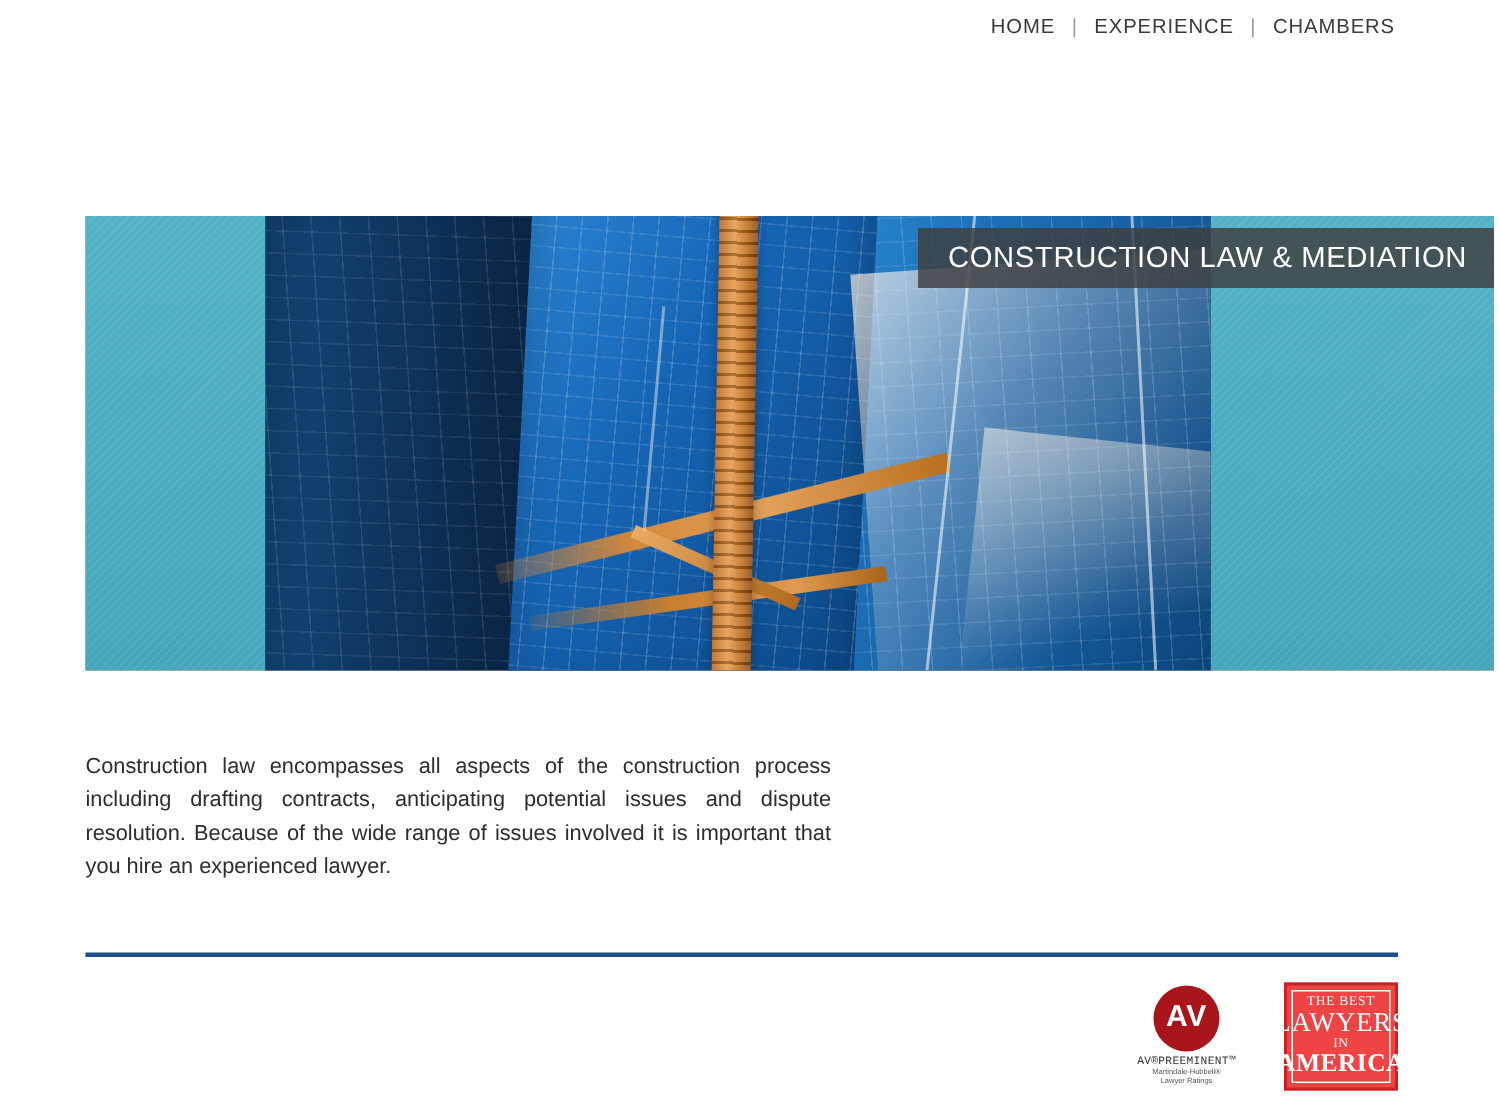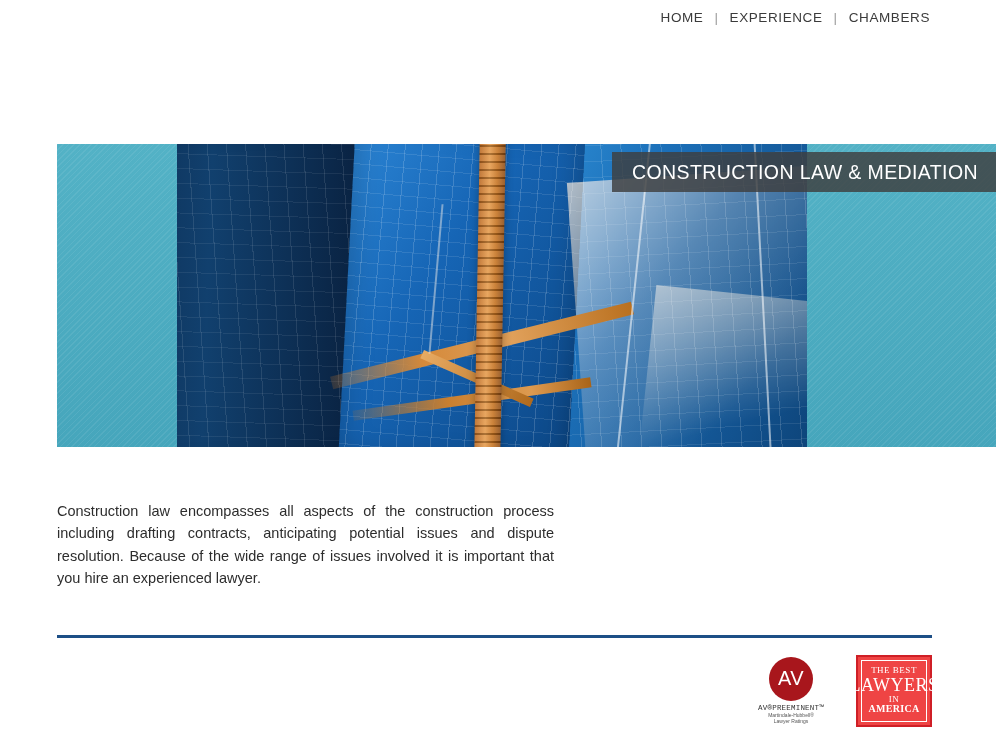--- a/index.html
+++ b/index.html
@@ -252,21 +252,21 @@
     display: flex; flex-direction: column;
     align-items: center; justify-content: center;
     text-align: center;
   }
   .av-circle {
     width: 44px; height: 44px;
     border-radius: 50%;
     background: #a8161c;
     color: #fff;
     display: flex; align-items: center; justify-content: center;
-    font-size: 20px; font-weight: normal;
+    font-size: 20px; font-weight: bold;
     letter-spacing: 0.5px;
     position: relative;
   }
   .av-l1 { font-size: 7.5px; color: #333; margin-top: 3px; letter-spacing: 0.2px; font-family: Liberation Mono, monospace; }
   .av-l2 { font-size: 5px; color: #555; line-height: 1.25; }
 
   
   .badge-chambers {
     width: 155px; height: 52px;
     border: 2px solid #c2232b;
@@ -304,21 +304,21 @@
     display: flex; flex-direction: column;
     align-items: center; justify-content: center;
     color: #ffffff;
     font-family: "Liberation Serif", serif;
     line-height: 1.05;
     text-align: center;
   }
   .bl-1 { font-size: 9px; letter-spacing: 0.5px; }
   .bl-2 { font-size: 18px; font-weight: normal; letter-spacing: 0.5px; }
   .bl-3 { font-size: 9px; letter-spacing: 0.5px; }
-  .bl-4 { font-size: 10px; font-weight: bold; letter-spacing: 0.3px; }
+  .bl-4 { font-size: 17px; font-weight: bold; letter-spacing: 0.3px; }
 </style>
 </head>
 <body>
 
 <div id="page">
 
   <nav class="topnav">
     <a href="#">HOME</a>
     <span class="navsep">|</span>
     <a href="#">EXPERIENCE</a>

